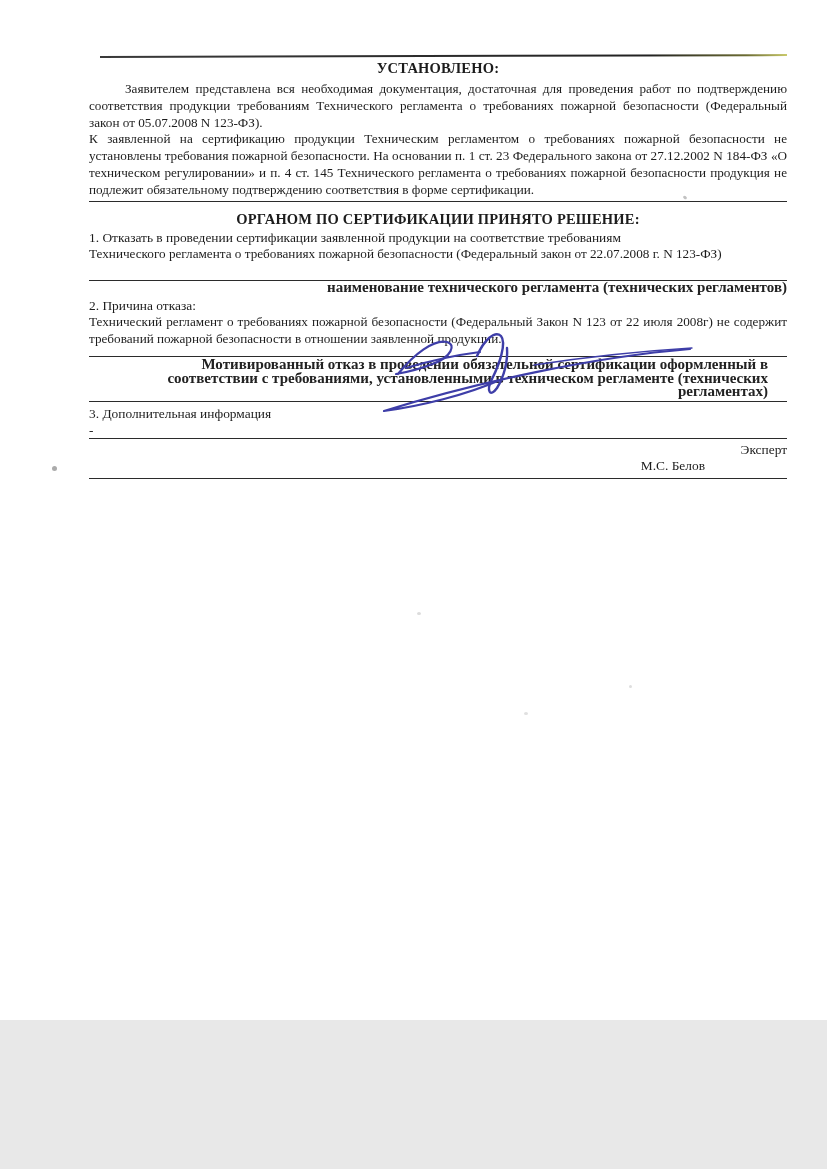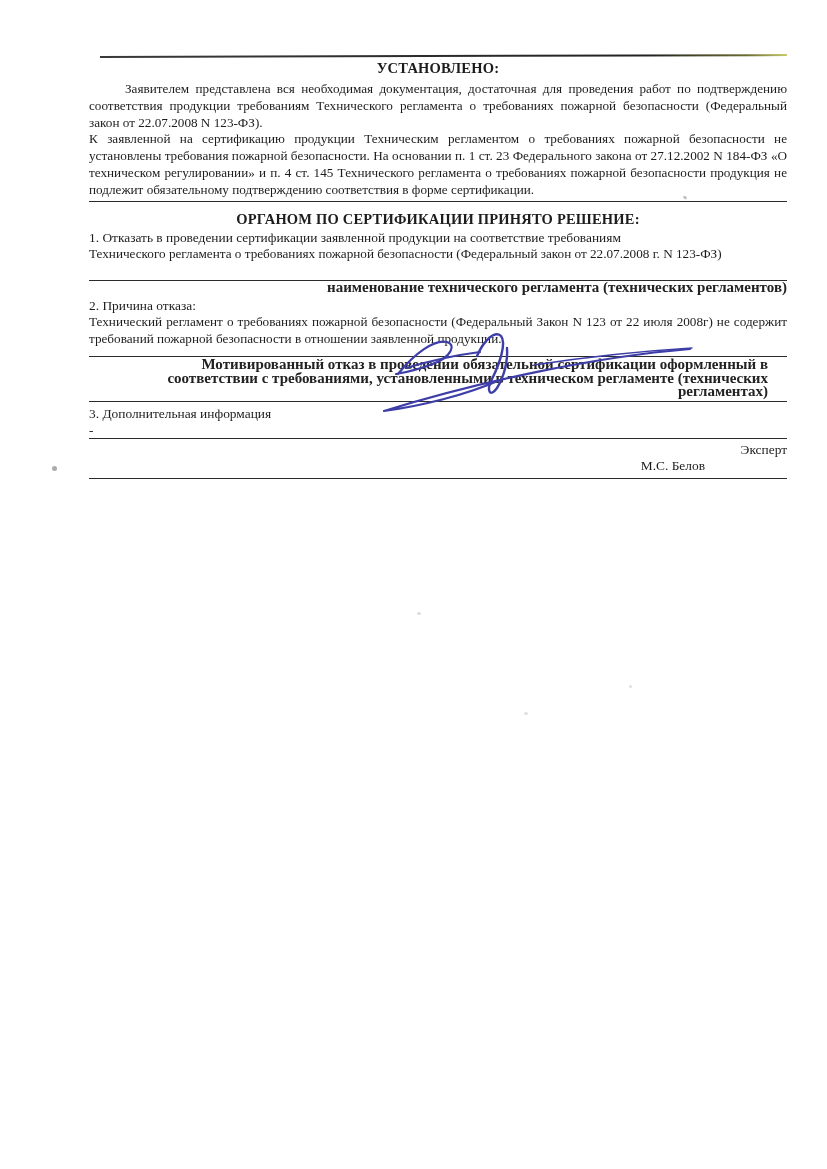--- a/index.html
+++ b/index.html
@@ -3,21 +3,21 @@
 <meta charset="utf-8">
 <style>
   html, body {
     margin: 0;
     padding: 0;
     background: #e8e8e8;
   }
   .page {
     position: relative;
     width: 827px;
-    height: 1169px;
+    height: 1020px;
     background: #ffffff;
     font-family: "Liberation Serif", "DejaVu Serif", serif;
     color: #1c1c1c;
     overflow: hidden;
   }
   .top-rule {
     position: absolute;
     top: 55px;
     left: 100px;
     width: 687px;
@@ -112,21 +112,21 @@
 <body>
 
 <div class="page">
 
   <div class="top-rule"></div>
 
   <div class="content">
 
     <h1 class="h-center">УСТАНОВЛЕНО:</h1>
 
-    <p class="body-text indent" style="margin-top:4px;">Заявителем представлена вся необходимая документация, достаточная для проведения работ по подтверждению соответствия продукции требованиям Технического регламента о требованиях пожарной безопасности (Федеральный закон от 22.07.2008 N 123-ФЗ).</p>
+    <p class="body-text indent" style="margin-top:4px;">Заявителем представлена вся необходимая документация, достаточная для проведения работ по подтверждению соответствия продукции требованиям Технического регламента о требованиях пожарной безопасности (Федеральный закон от 05.07.2008 N 123-ФЗ).</p>
 
     <p class="body-text rule-bottom" style="padding-bottom:2px;">К заявленной на сертификацию продукции Техническим регламентом о требованиях пожарной безопасности не установлены требования пожарной безопасности. На основании п. 1 ст. 23 Федерального закона от 27.12.2002 N 184-ФЗ «О техническом регулировании» и п. 4 ст. 145 Технического регламента о требованиях пожарной безопасности продукция не подлежит обязательному подтверждению соответствия в форме сертификации.</p>
 
     <h1 class="h-center section-gap">ОРГАНОМ ПО СЕРТИФИКАЦИИ ПРИНЯТО РЕШЕНИЕ:</h1>
 
     <p class="bold-line" style="margin-top:2px;">1. Отказать в проведении сертификации заявленной продукции на соответствие требованиям</p>
 
     <p class="field-value rule-bottom">Технического регламента о требованиях пожарной безопасности (Федеральный закон от 22.07.2008 г. N 123-ФЗ)</p>
 
     <p class="caption">наименование технического регламента (технических регламентов)</p>

